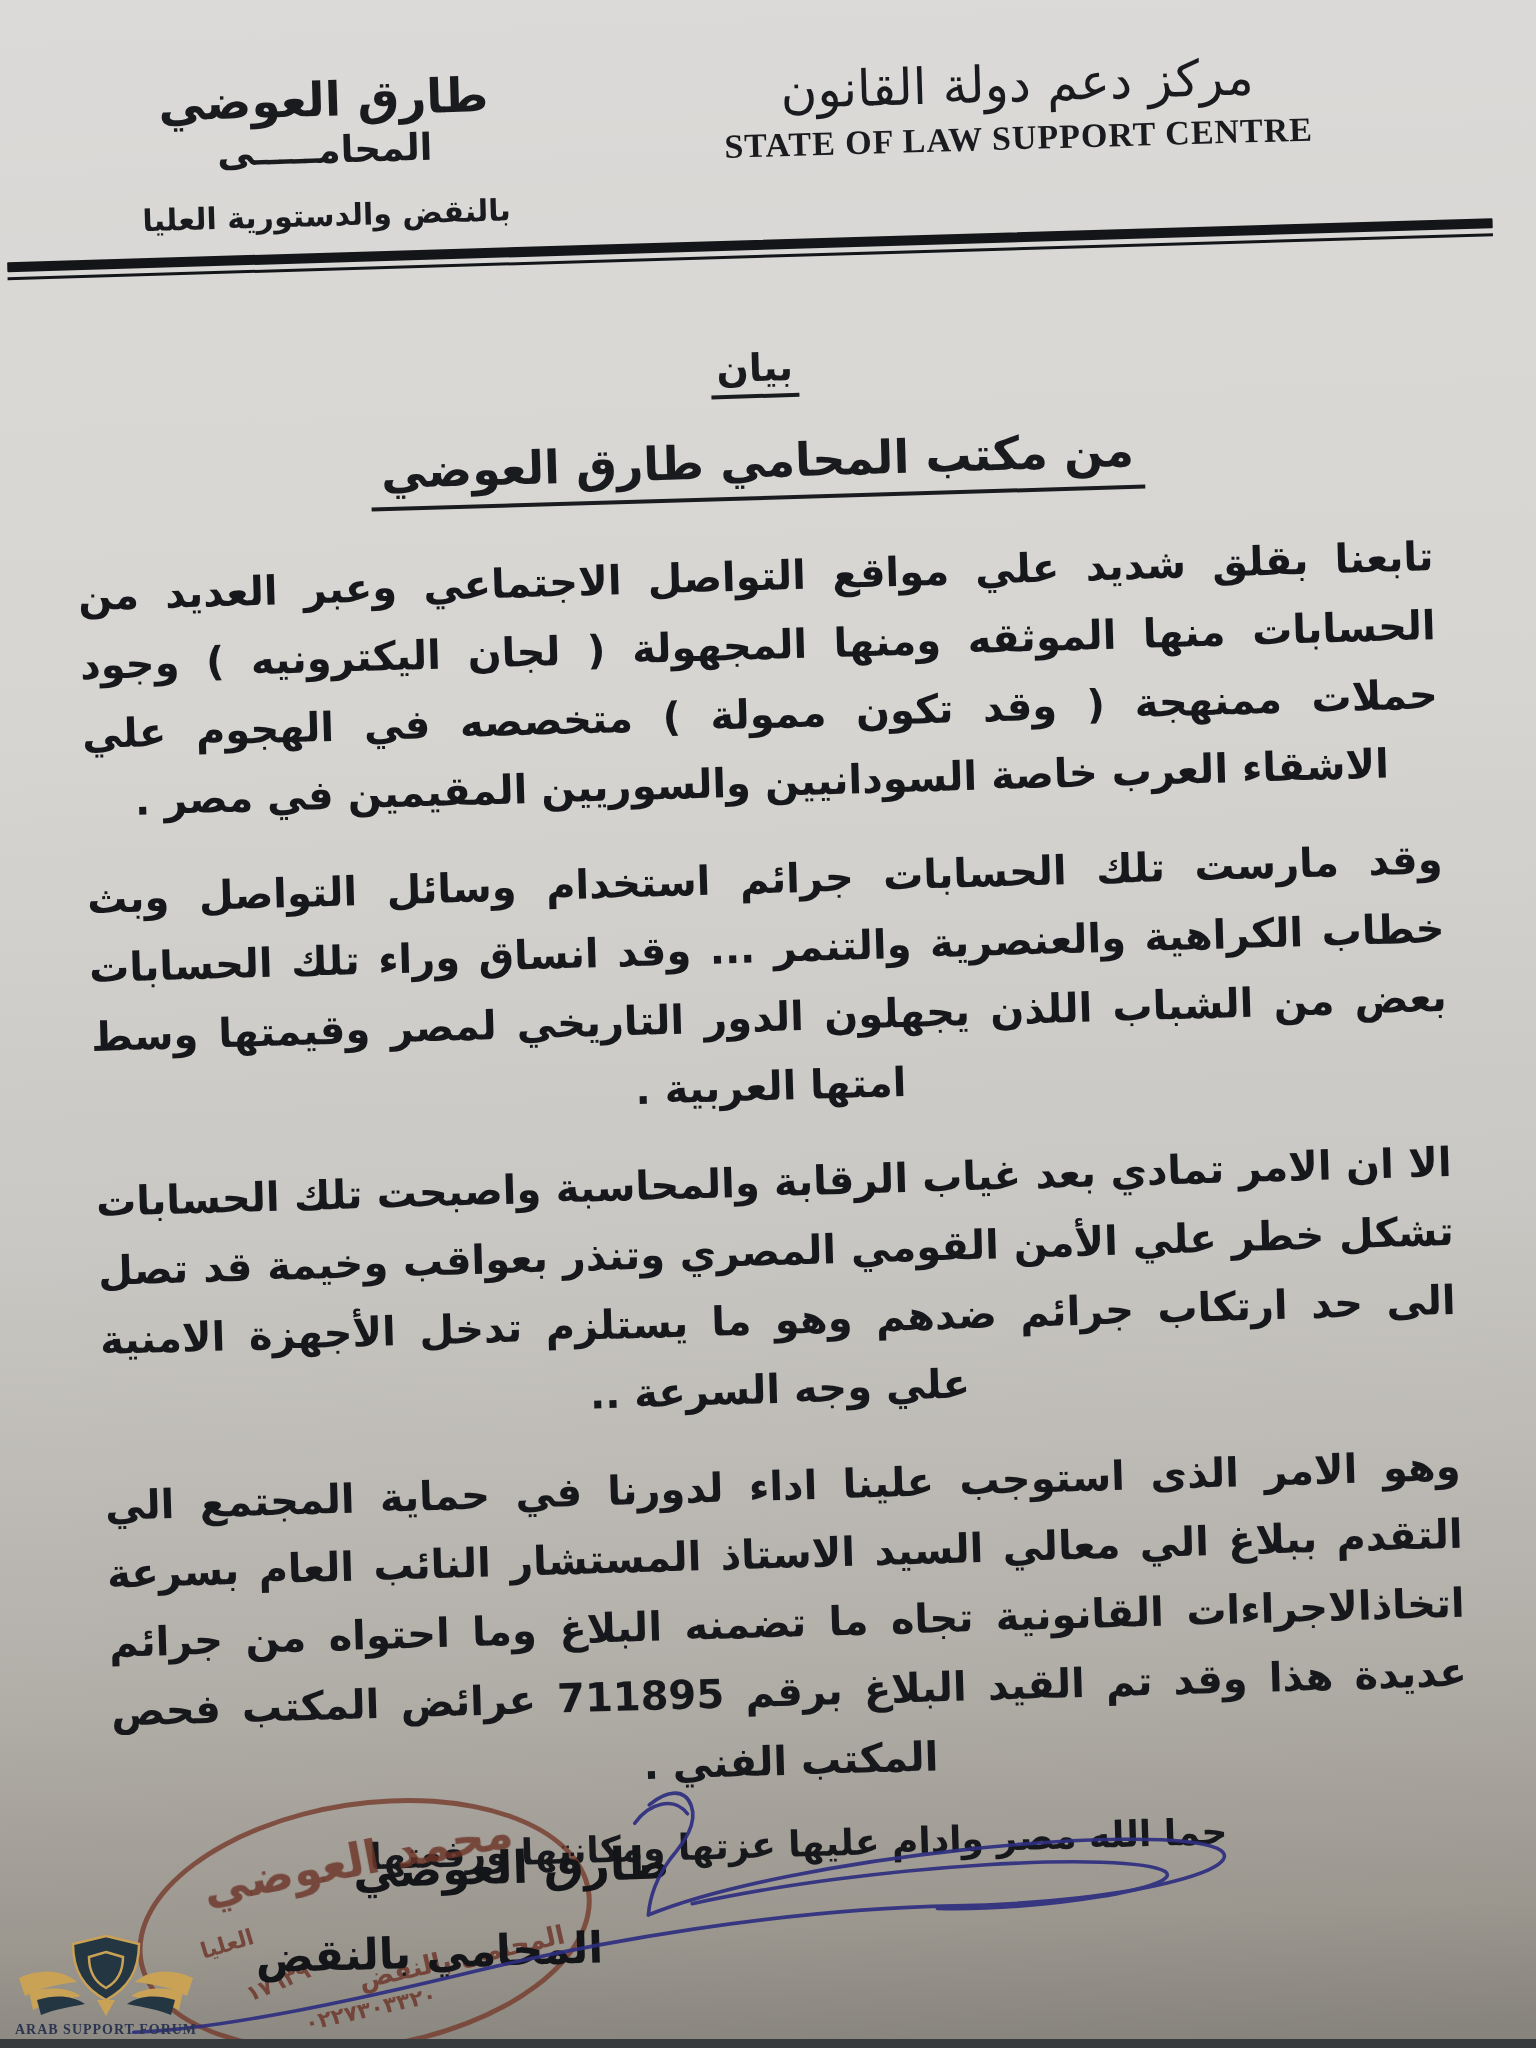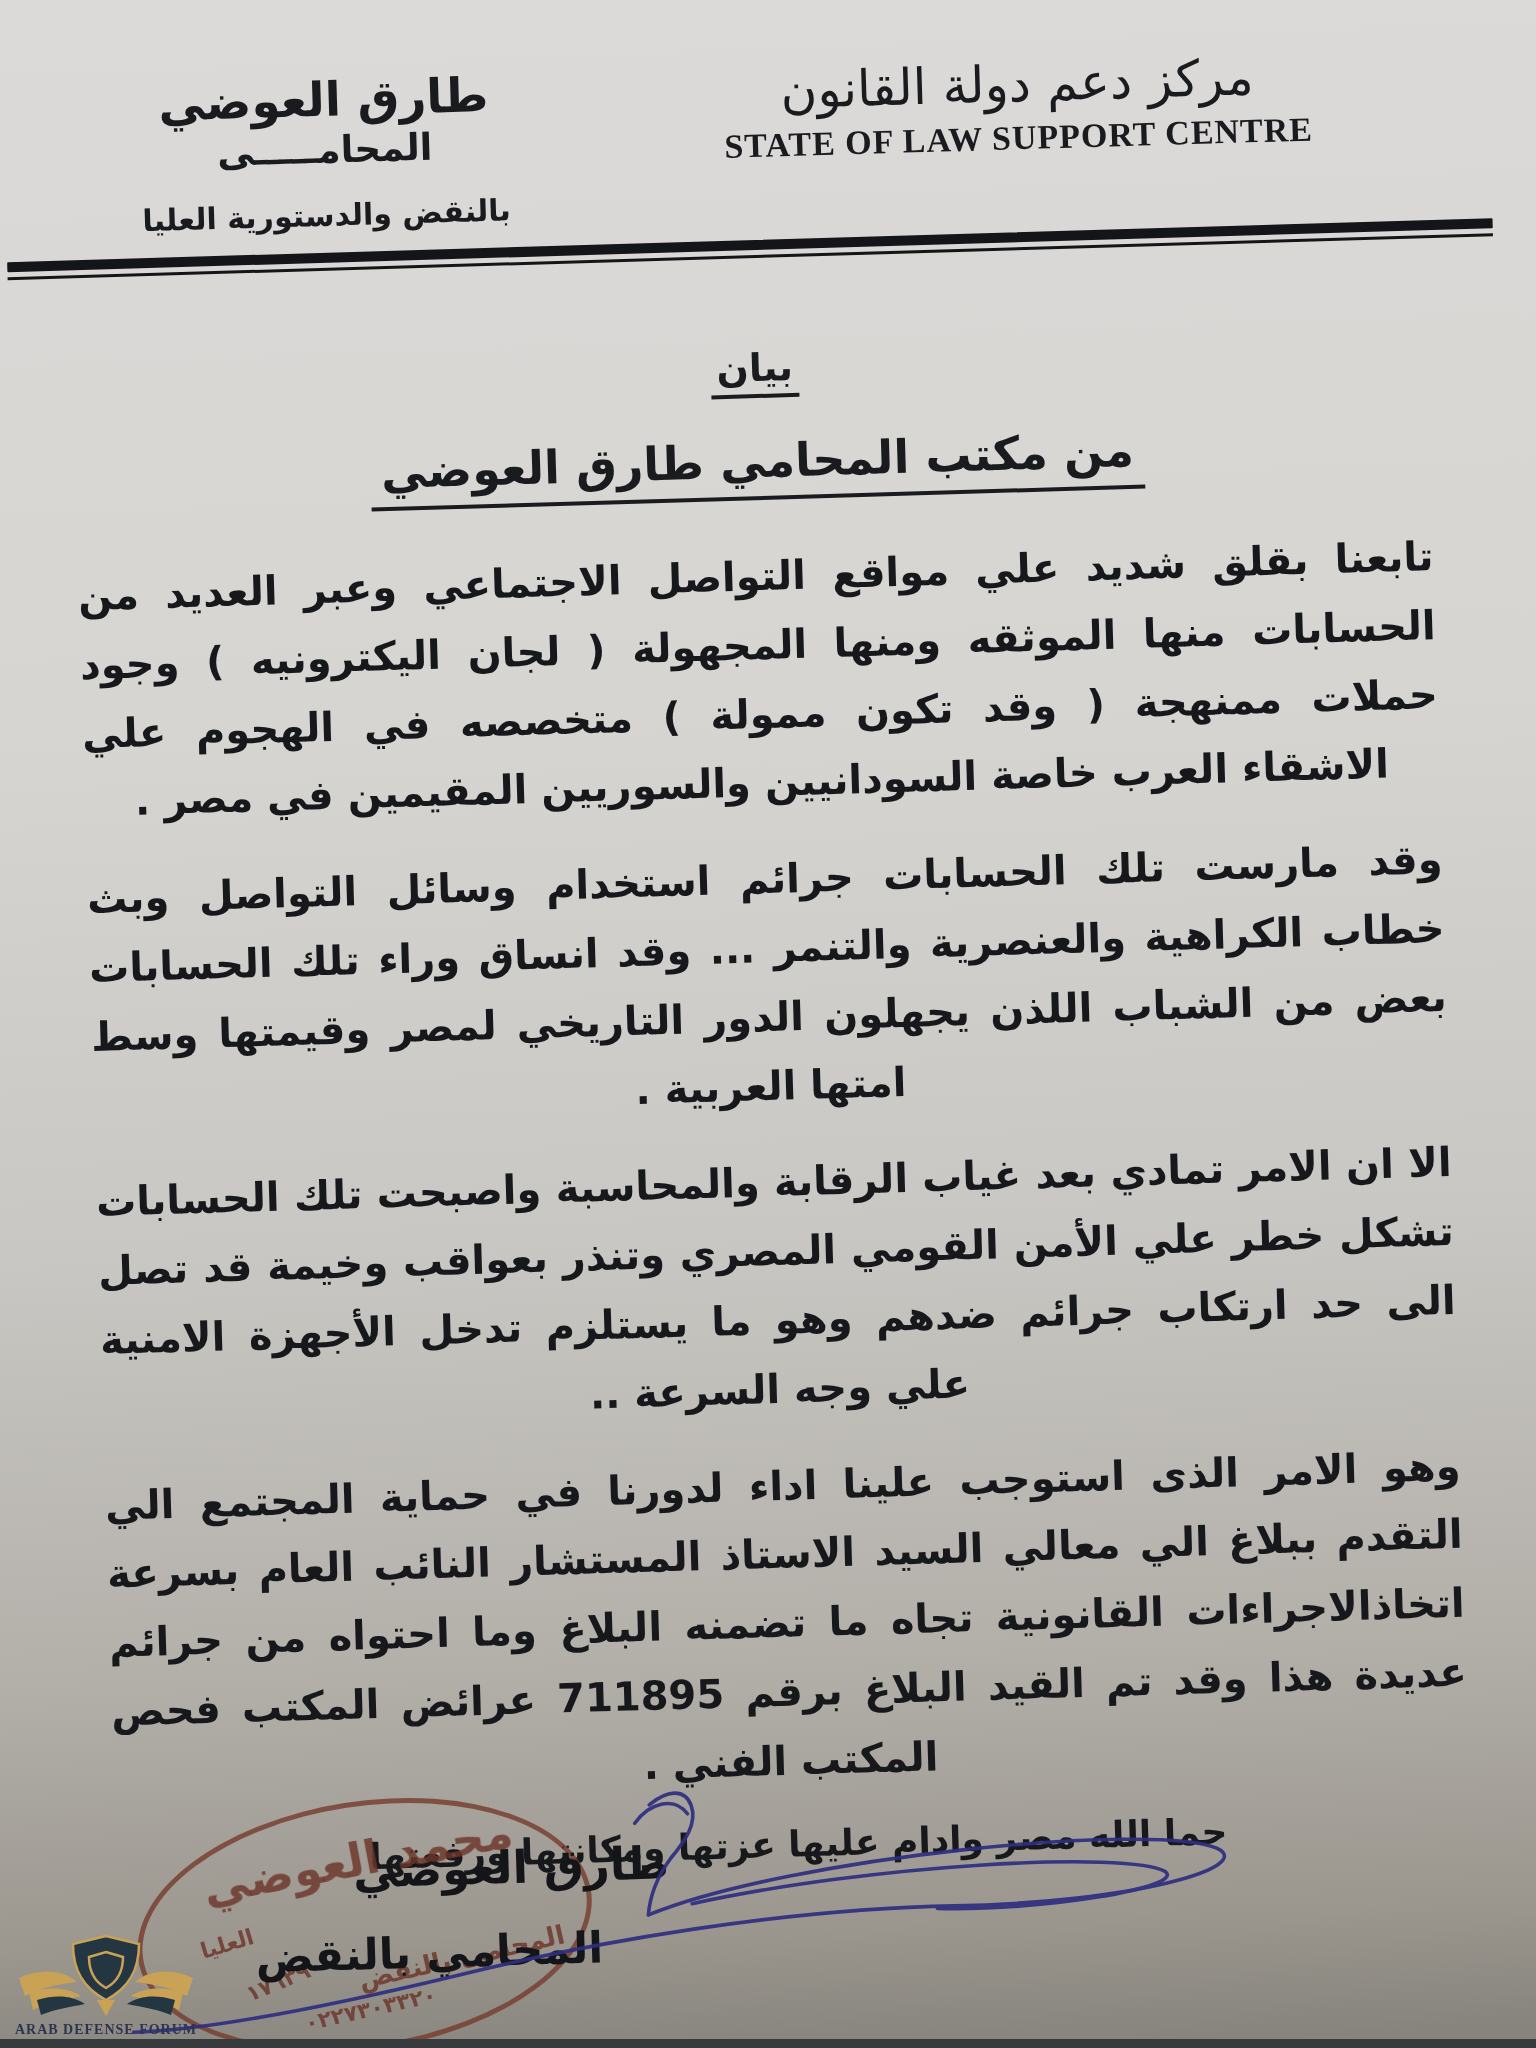--- a/index.html
+++ b/index.html
@@ -122,18 +122,18 @@
       </g>
       <g fill="#243642">
         <path d="M 26 70 C 46 64, 62 66, 74 74 C 58 77, 42 80, 30 85 Z"></path>
         <path d="M 164 70 C 144 64, 128 66, 116 74 C 132 77, 148 80, 160 85 Z"></path>
       </g>
 
       <path d="M 95 6 L 128 14 C 128 40, 118 58, 95 70 C 72 58, 62 40, 62 14 Z" fill="#243642" stroke="#c9a256" stroke-width="2.5"></path>
       <path d="M 95 22 L 112 27 C 112 42, 106 52, 95 58 C 84 52, 78 42, 78 27 Z" fill="none" stroke="#c9a256" stroke-width="2.5"></path>
       <path d="M 86 70 L 95 86 L 104 70 Z" fill="#c9a256"></path>
     </svg>
-    <div class="wm-en">ARAB DEFENSE FORUM</div>
+    <div class="wm-en">ARAB SUPPORT FORUM</div>
     <div class="wm-ar">المنتدى العربي للدفاع والتسليح</div>
   </div>
 
   <div class="photo-bottom-edge"></div>
 </div>
 
 </body></html>

